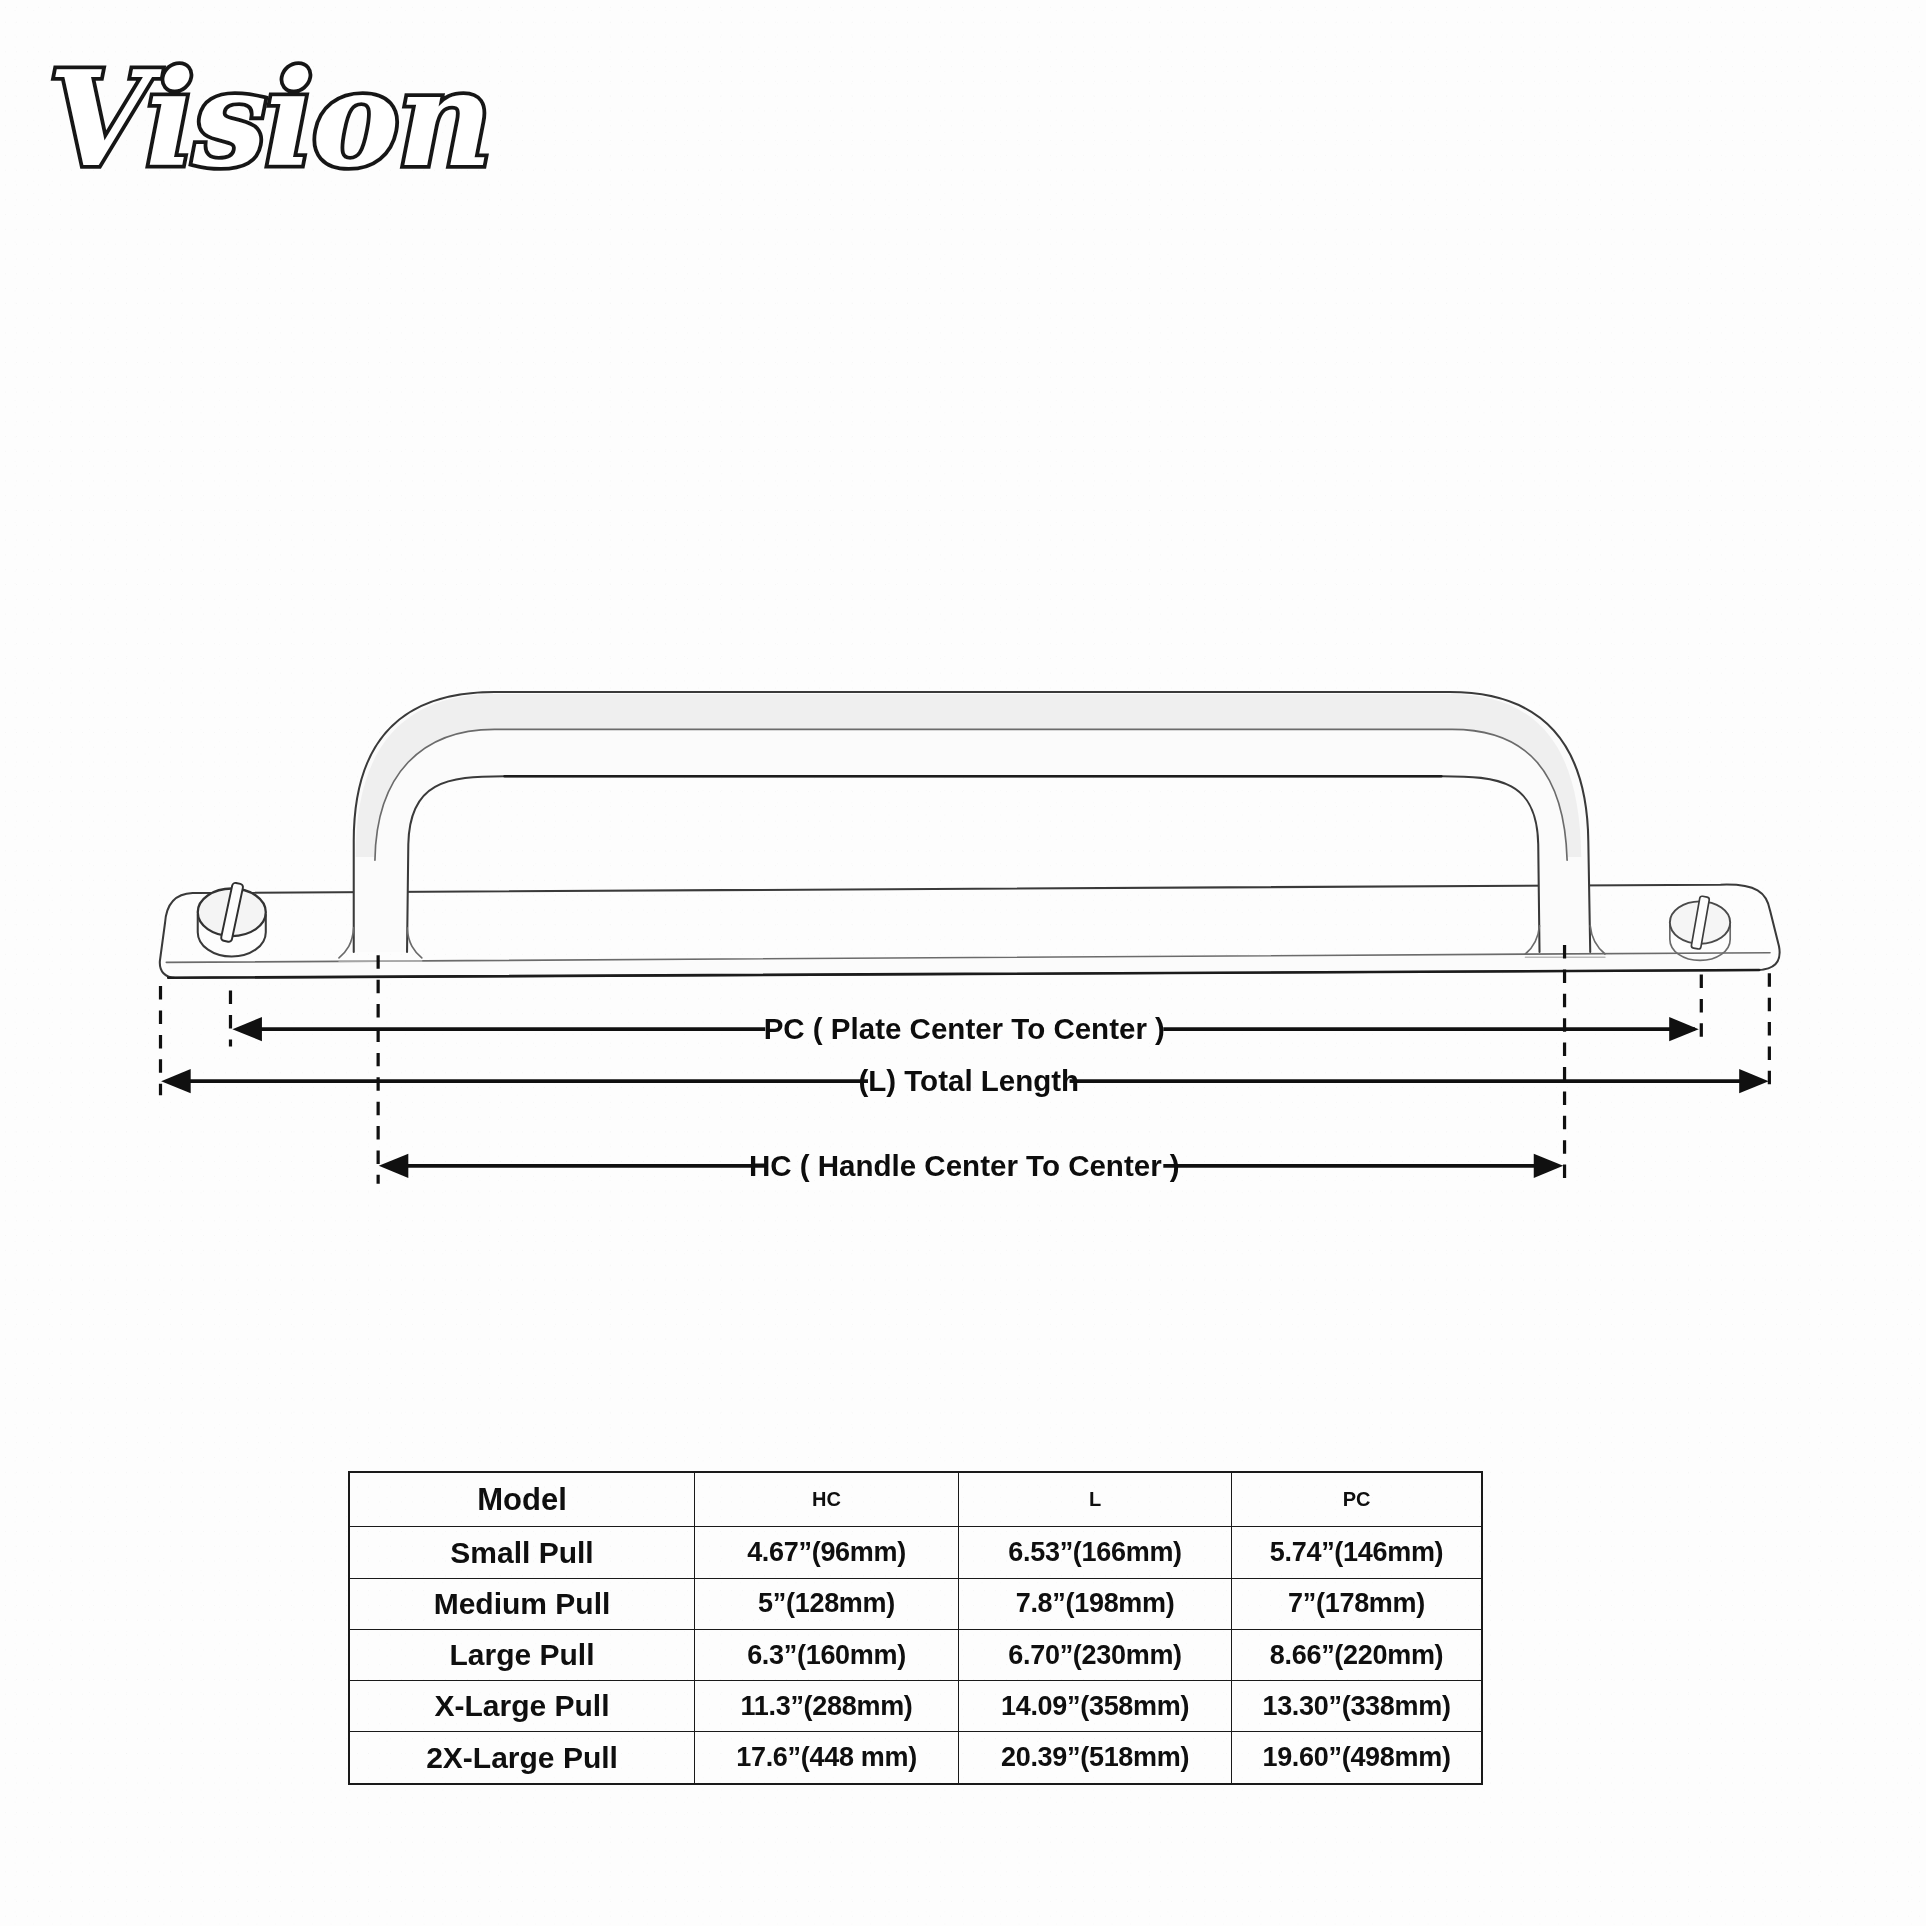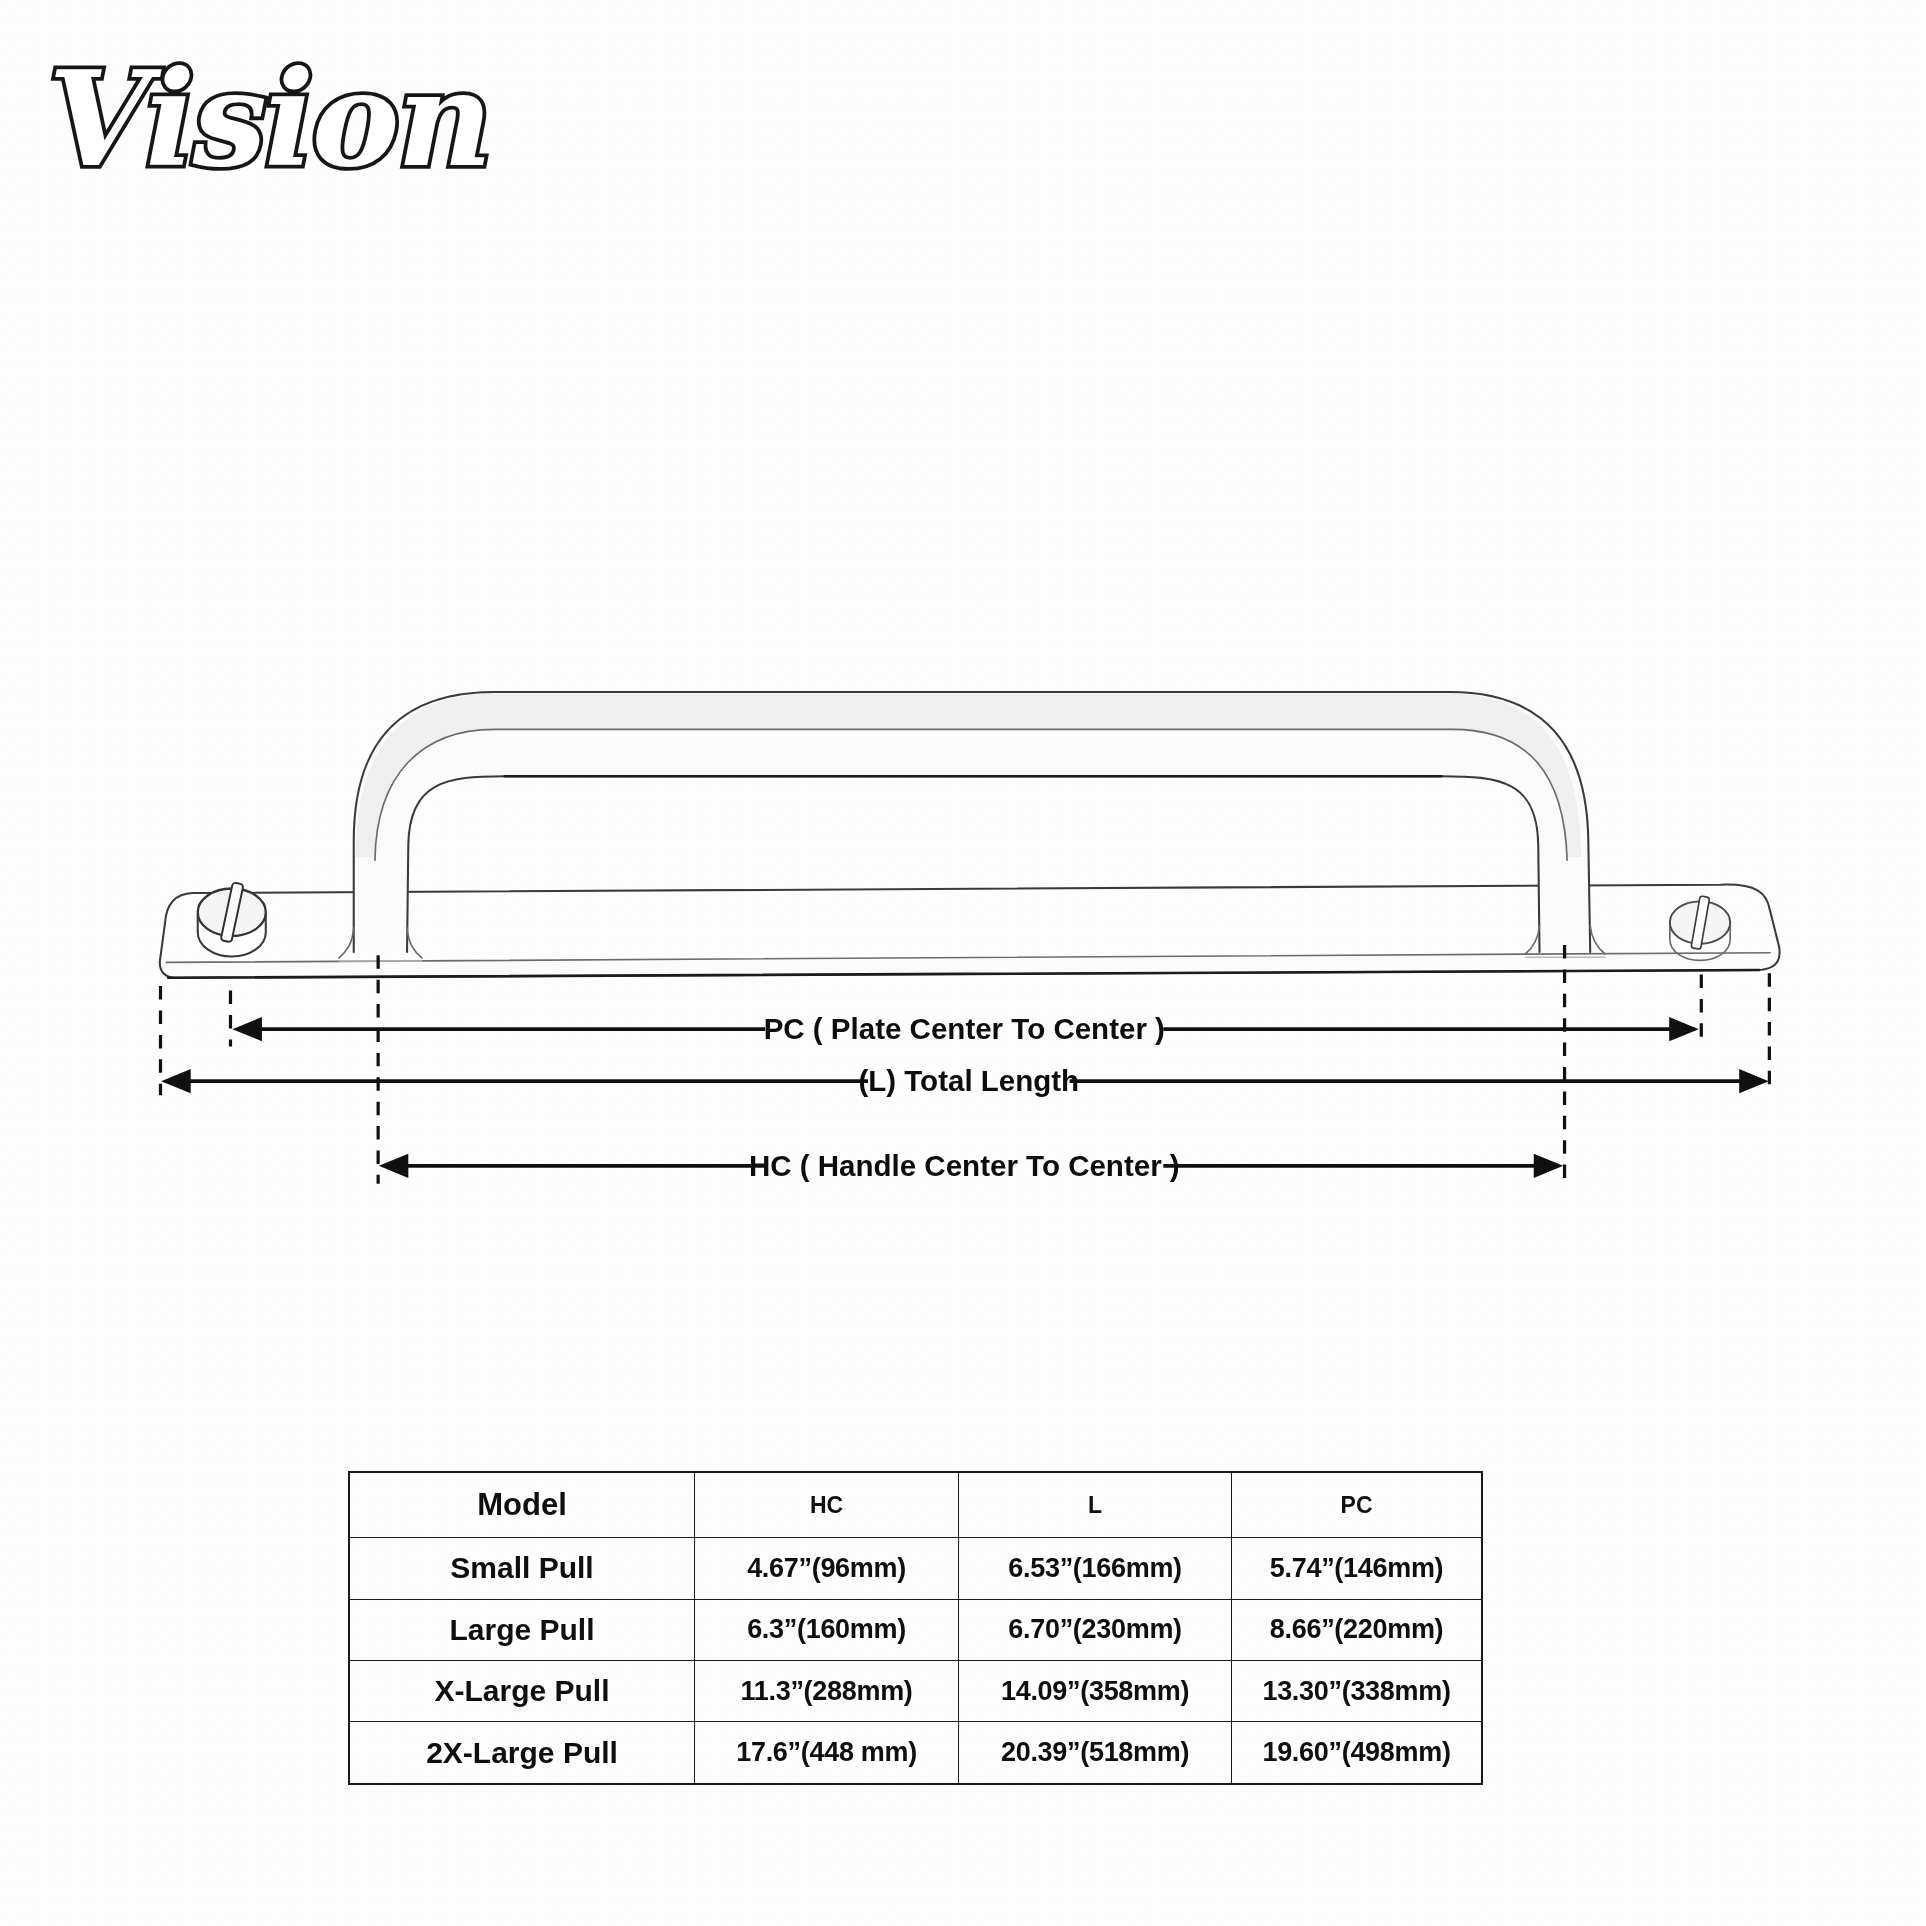--- a/index.html
+++ b/index.html
@@ -37,21 +37,21 @@
   .spec-table td,.spec-table th{
     border:1.9px solid #1a1a1a;text-align:center;vertical-align:middle;
     color:#0f0f0f;font-weight:bold;padding:0;
   }
   .spec-table{border:2.6px solid #1a1a1a;}
   .col-model{width:30.5%;}
   .col-hc{width:23.3%;}
   .col-l{width:24.1%;}
   .col-pc{width:22.1%;}
   .th-model{font-size:31px;}
-  .th-dim{font-size:23px;}
+  .th-dim{font-size:20px;}
   .cell-model{font-size:30px;}
   .cell-val{font-size:27px;letter-spacing:-0.3px;}
 </style>
 </head>
 <body>
 
 <div class="page">
 
   <svg class="diagram-svg" width="1926" height="1926" viewBox="0 0 3000 3000">
 
@@ -173,20 +173,26 @@
       <th class="th-dim">L</th>
       <th class="th-dim">PC</th>
     </tr>
     <tr>
       <td class="cell-model">Small Pull</td>
       <td class="cell-val">4.67”(96mm)</td>
       <td class="cell-val">6.53”(166mm)</td>
       <td class="cell-val">5.74”(146mm)</td>
     </tr>
     <tr>
+      <td class="cell-model">Medium Pull</td>
+      <td class="cell-val">5”(128mm)</td>
+      <td class="cell-val">7.8”(198mm)</td>
+      <td class="cell-val">7”(178mm)</td>
+    </tr>
+    <tr>
       <td class="cell-model">Large Pull</td>
       <td class="cell-val">6.3”(160mm)</td>
       <td class="cell-val">6.70”(230mm)</td>
       <td class="cell-val">8.66”(220mm)</td>
     </tr>
     <tr>
       <td class="cell-model">X-Large Pull</td>
       <td class="cell-val">11.3”(288mm)</td>
       <td class="cell-val">14.09”(358mm)</td>
       <td class="cell-val">13.30”(338mm)</td>

